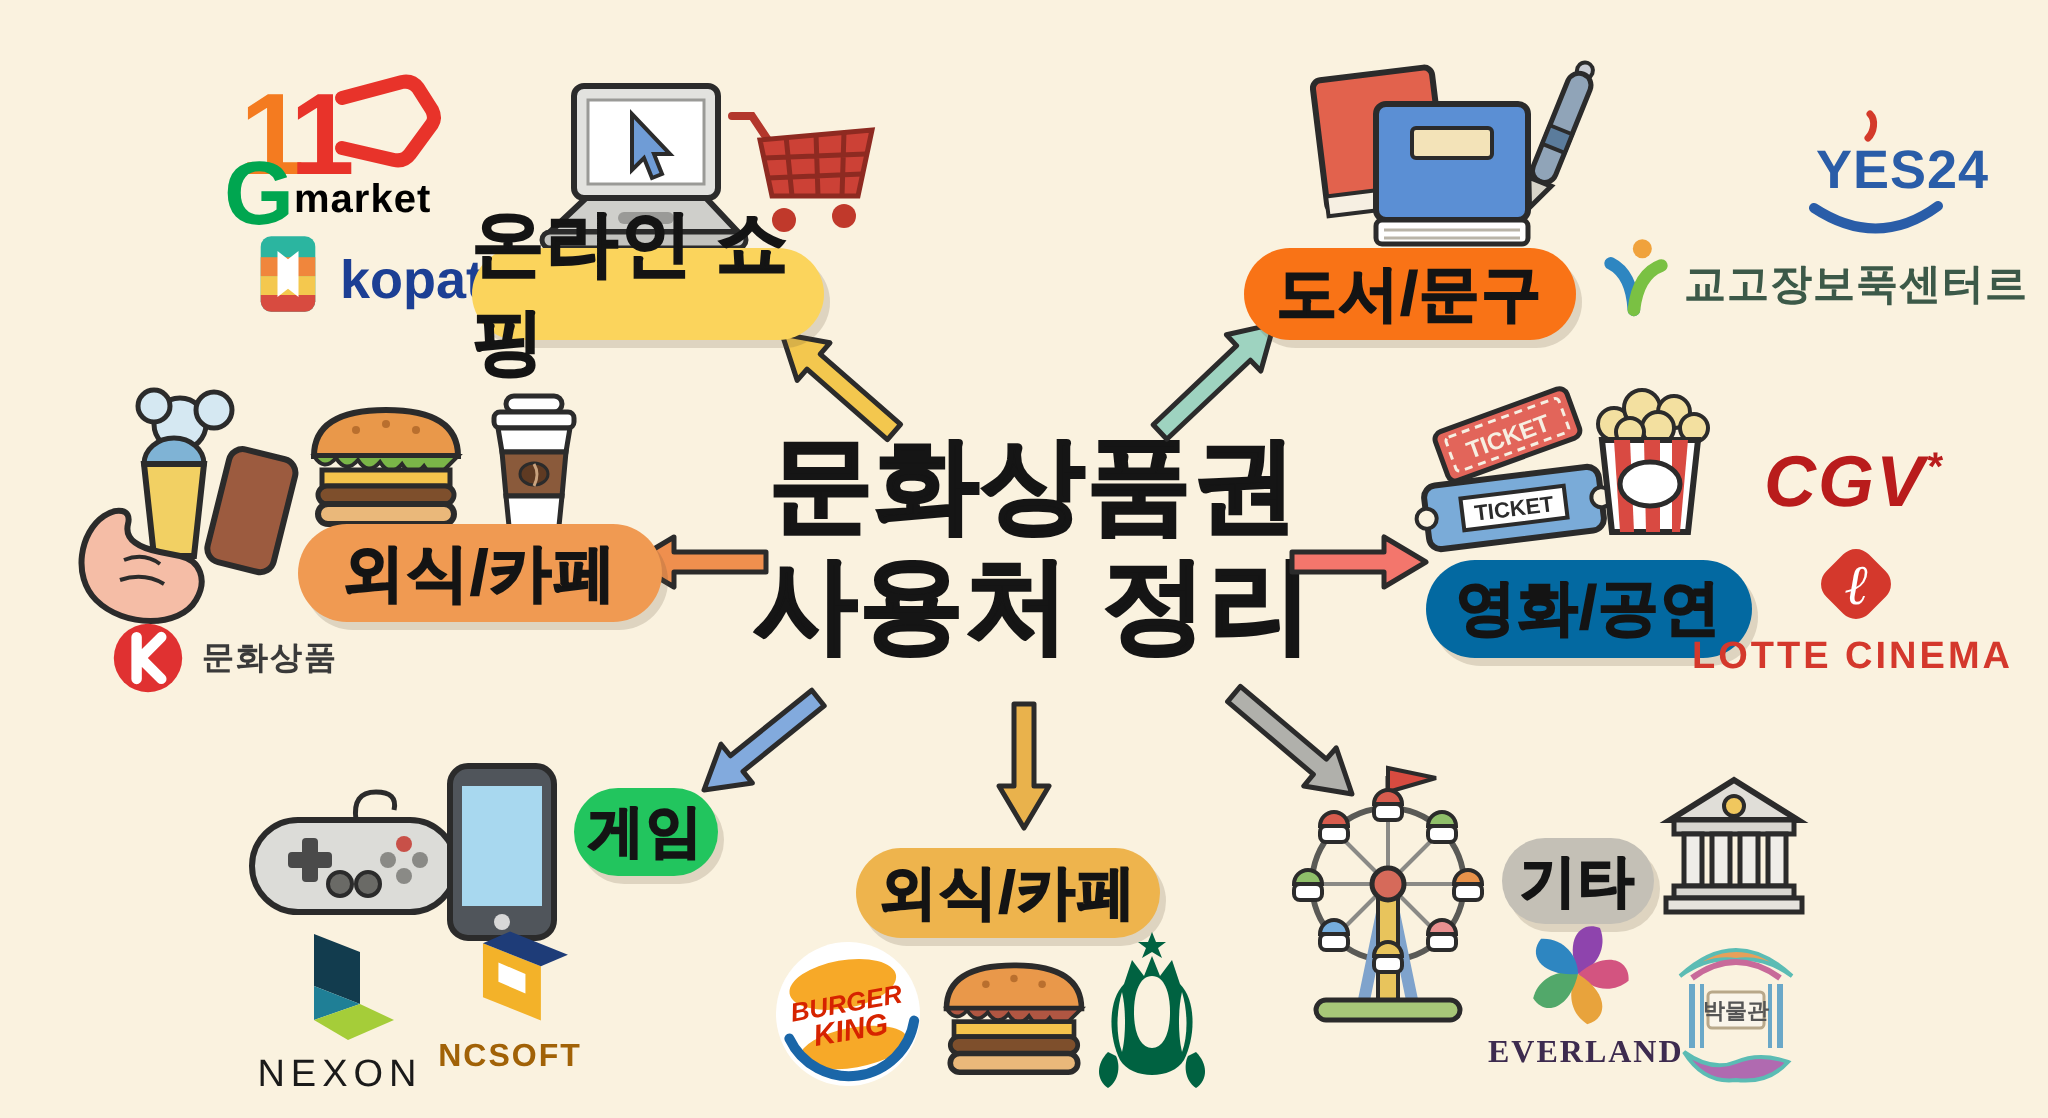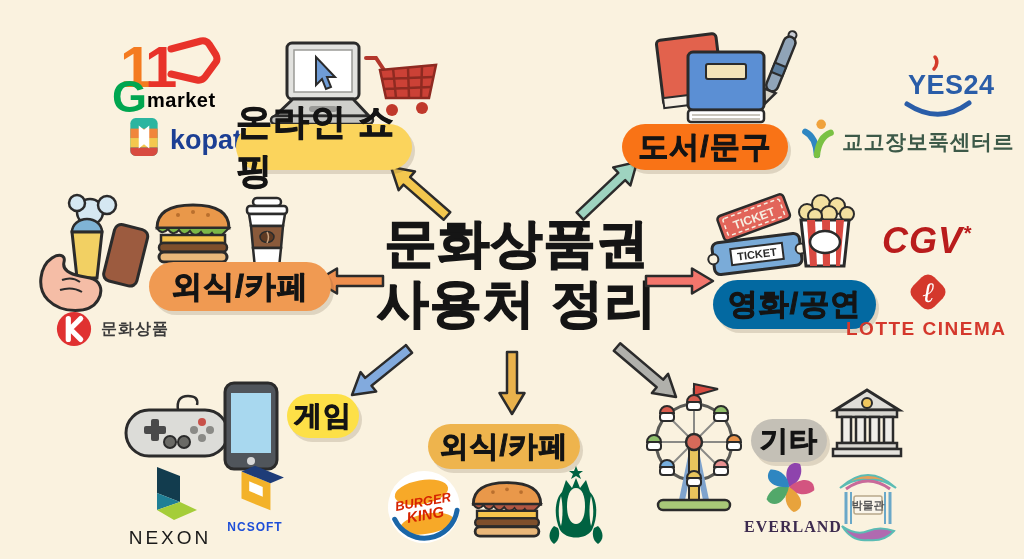--- a/index.html
+++ b/index.html
@@ -36,21 +36,21 @@
   .infocenter-text{font-size:21px;font-weight:800;color:#3c5948;letter-spacing:.5px;}
   .munhwa{left:55px;top:310px;display:flex;align-items:center;gap:8px;}
   .munhwa-text{font-size:16px;font-weight:800;color:#3a3a3a;letter-spacing:1px;}
   .cgv{left:882px;top:220px;font-size:36px;font-weight:900;color:#b91c1c;font-style:italic;letter-spacing:1px;}
   .cgv-star{font-size:20px;vertical-align:super;}
   .lotte-text{left:846px;top:318px;width:166px;font-size:19px;font-weight:800;
               color:#d4382c;letter-spacing:1.5px;}
   .nexon{left:128px;top:464px;width:84px;text-align:center;}
   .nexon-text{font-size:19px;font-weight:400;color:#1a1a1a;letter-spacing:3px;margin-top:5px;}
   .ncsoft{left:212px;top:460px;width:86px;text-align:center;}
-  .ncsoft-text{font-size:12px;font-weight:900;color:#1d4ed8;letter-spacing:1px;margin-top:4px;}
+  .ncsoft-text{font-size:16px;font-weight:900;color:#a16207;letter-spacing:1px;margin-top:4px;}
   .everland{left:744px;top:458px;width:90px;text-align:center;}
   .everland-text{font-family:"Liberation Serif","DejaVu Serif",serif;font-size:16px;font-weight:600;
                  color:#3d2b4f;letter-spacing:1px;margin-top:2px;}
 </style>
 </head>
 <body>
 
 <div class="canvas">
 
   <div class="abs title">
@@ -257,21 +257,21 @@
     <circle cx="52" cy="52" r="6" fill="#6a6a66" stroke="#2b2b2b" stroke-width="2"></circle>
     <circle cx="66" cy="52" r="6" fill="#6a6a66" stroke="#2b2b2b" stroke-width="2"></circle>
   </svg>
 
   <svg class="abs" style="left:222px;top:380px" width="58" height="92" viewBox="0 0 58 92">
     <rect x="3" y="3" width="52" height="86" rx="9" fill="#50555b" stroke="#2b2b2b" stroke-width="3"></rect>
     <rect x="9" y="13" width="40" height="60" fill="#a8d8ef"></rect>
     <circle cx="29" cy="81" r="4" fill="#d8d8d8"></circle>
   </svg>
 
-  <div class="abs pill pill-games" style="background-color: #fde047;">
+  <div class="abs pill pill-games" style="background-color: #22c55e;">
     <span>게임</span>
   </div>
 
   <div class="abs nexon">
     <svg width="56" height="58" viewBox="0 0 56 58" style="margin:0 auto">
       <polygon points="15,3 38,12 38,38 15,29" fill="#123c4e"></polygon>
       <polygon points="15,29 38,38 15,46" fill="#1f7f96"></polygon>
       <polygon points="15,46 38,38 55,46 32,56" fill="#a5cd39"></polygon>
     </svg>
     <div class="nexon-text">NEXON</div>

